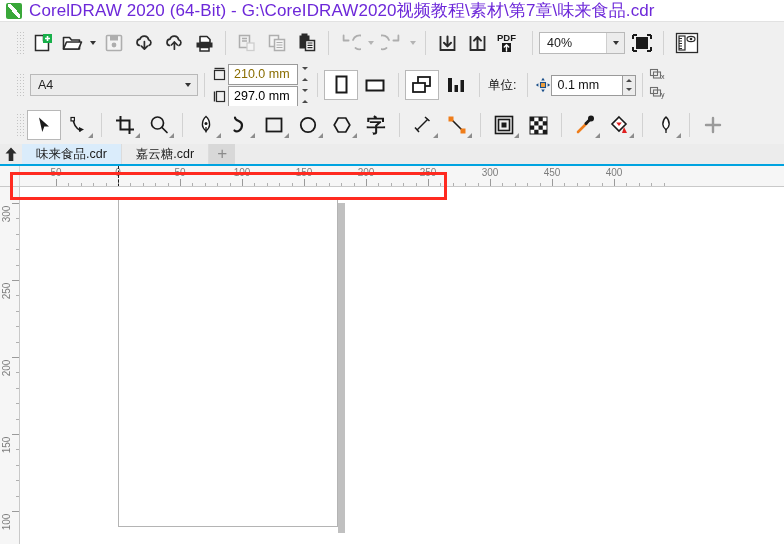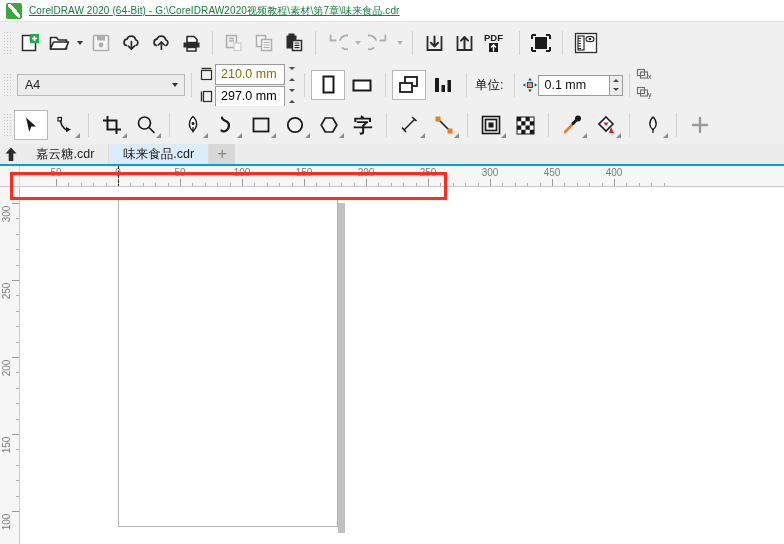--- a/index.html
+++ b/index.html
@@ -16,34 +16,34 @@
   .titlebar {
     height:22px; background:#ffffff; display:flex; align-items:center;
     padding-left:6px; border-bottom:1px solid #e2e2e2; flex:0 0 22px;
   }
   .app-logo { width:16px; height:16px; margin-right:7px; position:relative; flex:0 0 16px; }
   .app-logo .sq { position:absolute; inset:0; background:#3aa83a; border-radius:2px; }
   .app-logo .slash {
     position:absolute; left:2px; top:1px; width:12px; height:14px;
     background:linear-gradient(48deg, transparent 42%, #ffffff 42%, #ffffff 62%, transparent 62%);
   }
-  .title-text { font-size:10px; color:#15803d; white-space:nowrap; letter-spacing:.1px;text-decoration:underline; }
+  .title-text { font-size:17px; color:#6d28d9; white-space:nowrap; letter-spacing:.1px; }
 
   
   .menubar {
     height:26px; background:#f0f0f0; display:flex; align-items:center;
     padding-left:8px; flex:0 0 26px;
   }
   .menu-item {
     padding:3px 11px; font-size:13px; color:#141414; white-space:nowrap; cursor:default;
   }
 
   
   .toolrow {
-    display:flex; align-items:center; background:#f0f0f0; position:relative;
+    display:flex; align-items:center; background:#f0f0f0; position:relative;margin-left:13px;
   }
   .toolrow.r1 { height:42px; flex:0 0 42px; }
   .toolrow.r2 { height:42px; flex:0 0 42px; }
   .toolrow.r3 { height:38px; flex:0 0 38px; }
   .grip {
     width:9px; height:26px; margin:0 3px 0 2px; flex:0 0 9px;
     background-image:radial-gradient(#bfbfbf 40%, transparent 41%);
     background-size:3px 3px; background-position:1px 1px; opacity:.9;
   }
   .sep { width:1px; height:24px; background:#d2d2d2; margin:0 6px; flex:0 0 1px; }
@@ -279,20 +279,26 @@
     <div class="tbtn wide">
       <svg width="26" height="24" viewBox="0 0 26 24">
         <text x="1" y="10" font-family="Liberation Sans, sans-serif" font-size="9.5" font-weight="bold" fill="#1a1a1a">PDF</text>
         <rect x="6" y="12" width="9" height="9" fill="#1a1a1a"></rect>
         <path d="M10.5 20v-6M8.3 16l2.2-2.2 2.2 2.2" fill="none" stroke="#fff" stroke-width="1.4" stroke-linecap="round" stroke-linejoin="round"></path>
       </svg>
     </div>
 
     <div class="sep"></div>
 
+    <div class="combo white" style="width:86px;margin-right:2px;">
+      <span class="val">40%</span>
+      <span class="cbtn" style="background:#ececec;height:20px;border-left:1px solid #cfcfcf;">
+          <span class="caret"></span>
+        </span>
+    </div>
 
     <div class="tbtn">
       <svg width="24" height="22" viewBox="0 0 24 22">
         <rect x="6" y="5" width="12" height="12" fill="#1a1a1a"></rect>
         <path d="M3 3h4M3 3v4M21 3h-4M21 3v4M3 19h4M3 19v-4M21 19h-4M21 19v-4" stroke="#1a1a1a" stroke-width="2"></path>
       </svg>
     </div>
 
     <div class="sep"></div>
 
@@ -590,22 +596,22 @@
       </svg>
     </div>
   </div>
 
   <div class="tabbar">
     <div class="tab-arrow">
       <svg width="14" height="16" viewBox="0 0 14 16">
         <path d="M7 1.5l5.5 6H9.3V15H4.7V7.5H1.5z" fill="#2b2b2b"></path>
       </svg>
     </div>
+    <div class="tab active">味来食品.cdr</div>
     <div class="tab">嘉云糖.cdr</div>
-    <div class="tab active">味来食品.cdr</div>
     <div class="tab-add">+</div>
   </div>
 
   <div class="workarea">
 
     <div class="hruler">
       <div class="corner"></div>
       <div id="hr-ticks">
           <div class="rtick maj" style="left: 56px;"></div>
           <div class="rnum" style="left: 56px;">50</div>

